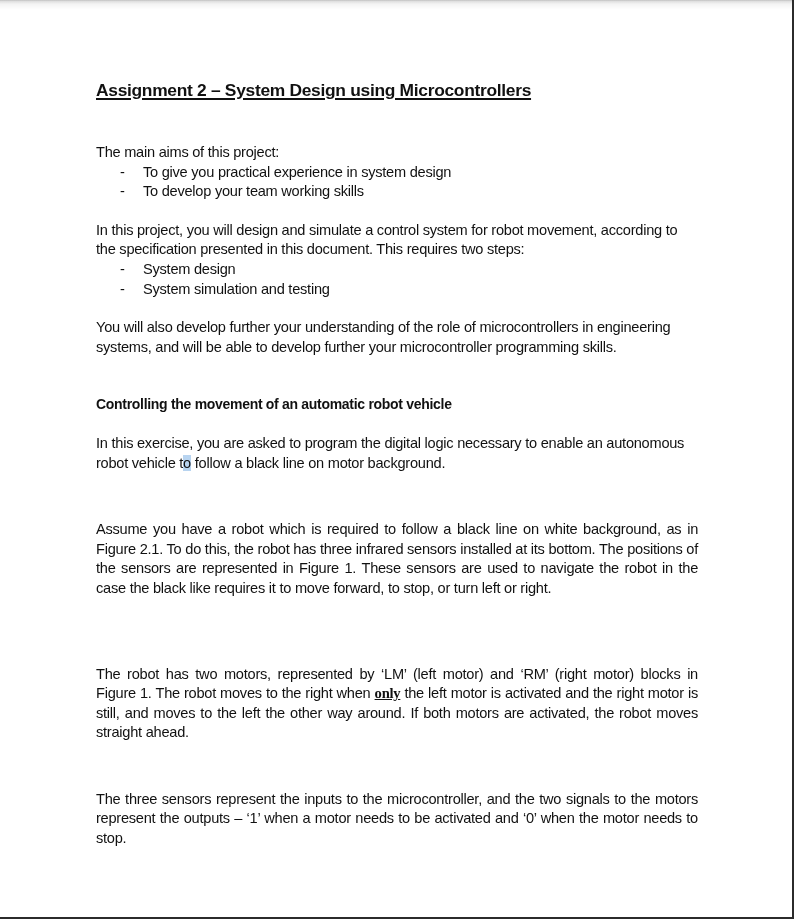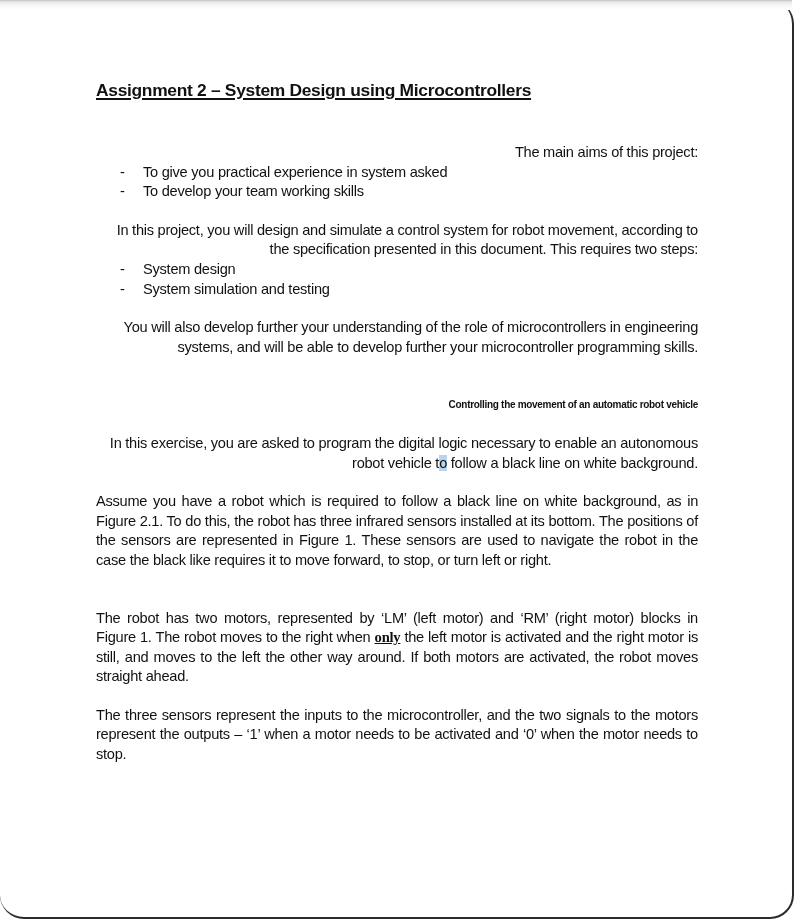--- a/index.html
+++ b/index.html
@@ -17,21 +17,20 @@
     }
     .page {
       position: absolute;
       left: 0;
       top: 0;
       width: 792px;
       height: 917px;
       background: #ffffff;
       border-right: 2px solid #2b2b2b;
       border-bottom: 2px solid #2b2b2b;
-      border-radius: 24px;
     }
     .top-shadow {
       position: absolute;
       left: 0;
       top: 0;
       width: 792px;
       height: 10px;
       background: linear-gradient(to bottom, #b9b9b9 0px, #dcdcdc 1px, #f3f3f3 4px, #ffffff 10px);
     }
     .content {
@@ -48,42 +47,42 @@
       font-weight: bold;
       text-decoration: underline;
       text-decoration-thickness: 1.5px;
       text-underline-offset: 2px;
       letter-spacing: -0.3px;
       margin: 0;
       line-height: 22px;
     }
     p {
       margin: 0;
-      text-align: right;
     }
     .justify {
       text-align: justify;
+      margin-top: 28px;
     }
     .bullets {
       list-style: none;
       margin: 0;
       padding: 0;
     }
     .bullets li {
       position: relative;
       padding-left: 47px;
     }
     .bullets li .dash {
       position: absolute;
       left: 24px;
       top: 0;
     }
     .section-heading {
       font-weight: bold;
-      font-size: 10px;
+      font-size: 14px;
       letter-spacing: -0.3px;
     }
     .emph {
       font-weight: bold;
       text-decoration: underline;
       font-family: Liberation Serif, serif;
     }
     .hl {
       background: #b8d4f0;
     }
@@ -96,21 +95,21 @@
 
   <div class="content">
     <h1 class="doc-title">Assignment 2 – System Design using Microcontrollers</h1>
 
     <div style="height:42px"></div>
 
     <p>The main aims of this project:</p>
     <ul class="bullets">
       <li>
         <span class="dash">-</span>
-        <span>To give you practical experience in system asked</span>
+        <span>To give you practical experience in system design</span>
       </li>
       <li>
         <span class="dash">-</span>
         <span>To develop your team working skills</span>
       </li>
     </ul>
 
     <div style="height:19px"></div>
 
     <p>In this project, you will design and simulate a control system for robot movement, according to the specification presented in this document. This requires two steps:</p>
@@ -128,21 +127,21 @@
     <div style="height:19px"></div>
 
     <p>You will also develop further your understanding of the role of microcontrollers in engineering systems, and will be able to develop further your microcontroller programming skills.</p>
 
     <div style="height:38px"></div>
 
     <p class="section-heading">Controlling the movement of an automatic robot vehicle</p>
 
     <div style="height:19px"></div>
 
-    <p><span>In this exercise, you are asked to program the digital logic necessary to enable an autonomous robot vehicle t</span><span class="hl">o</span><span> follow a black line on white background.</span></p>
+    <p><span>In this exercise, you are asked to program the digital logic necessary to enable an autonomous robot vehicle t</span><span class="hl">o</span><span> follow a black line on motor background.</span></p>
 
     <div style="height:19px"></div>
 
     <p class="justify">Assume you have a robot which is required to follow a black line on white background, as in Figure 2.1. To do this, the robot has three infrared sensors installed at its bottom. The positions of the sensors are represented in Figure 1. These sensors are used to navigate the robot in the case the black like requires it to move forward, to stop, or turn left or right.</p>
 
     <div style="height:19px"></div>
 
 
     <div style="height:19px"></div>
 

